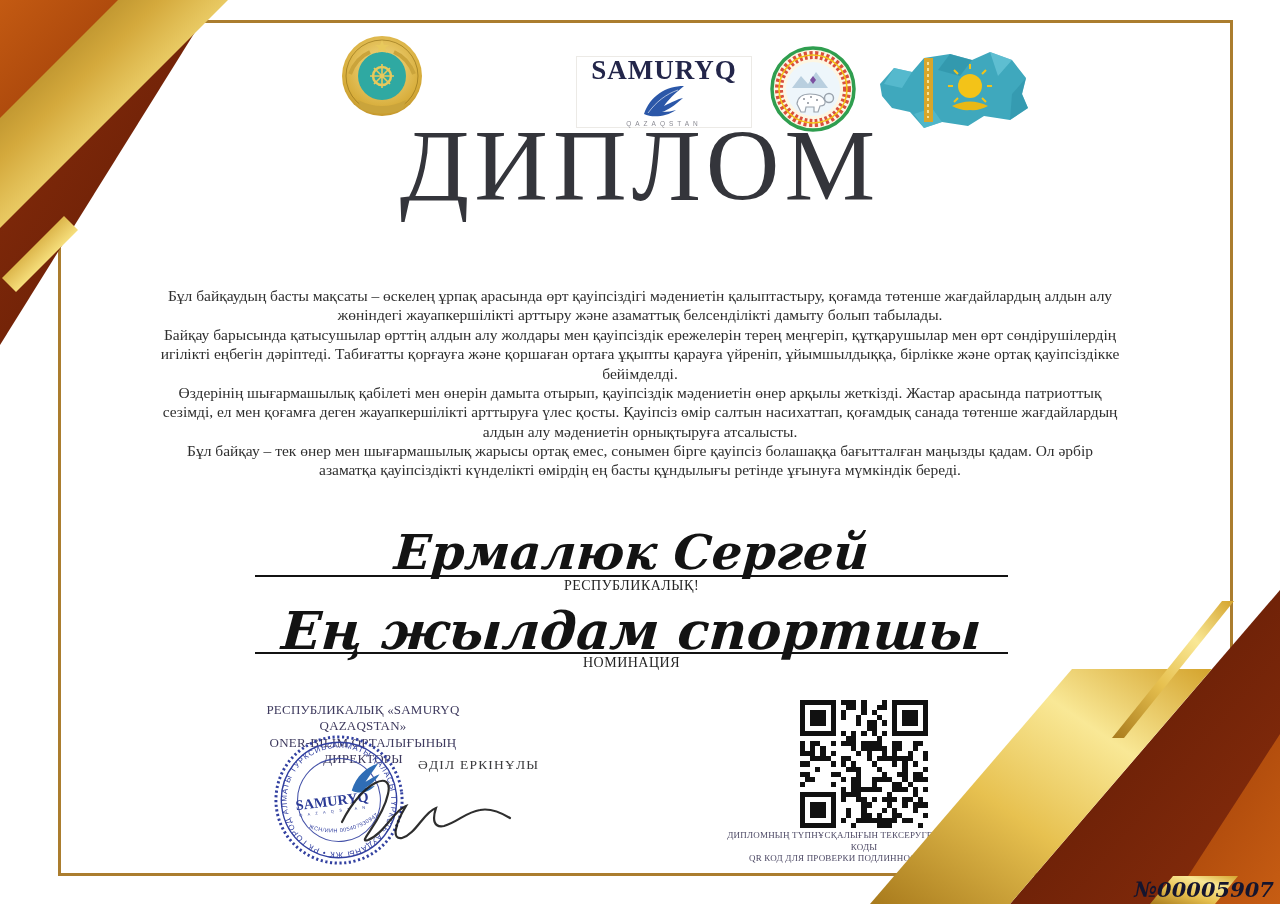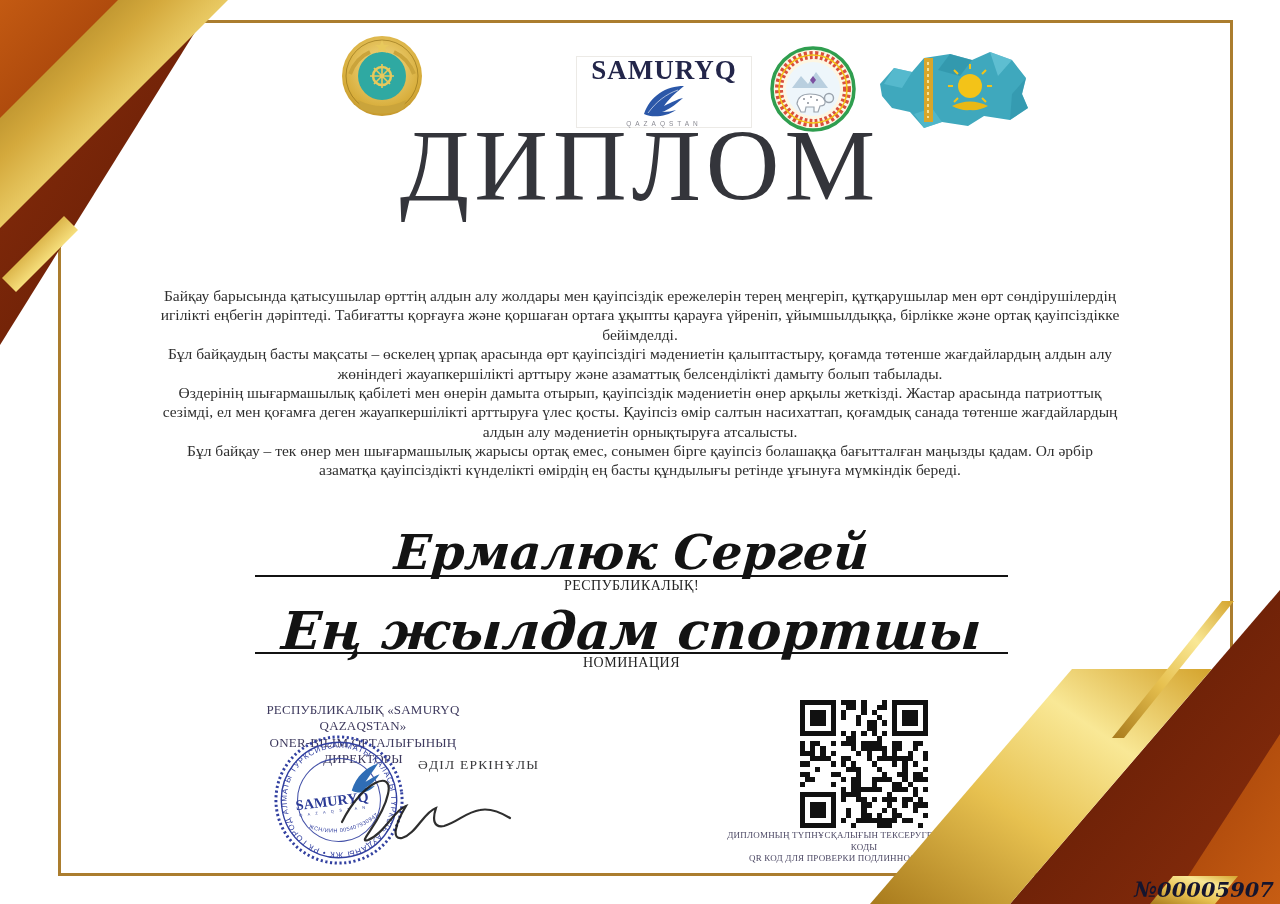--- a/index.html
+++ b/index.html
@@ -173,22 +173,22 @@
       <g stroke="#f3c318" stroke-width="2">
         <path d="M98,19 v-5 M98,53 v5 M81,36 h-5 M115,36 h5 M86,24 l-4,-4 M110,24 l4,-4 M86,48 l-4,4 M110,48 l4,4"></path>
       </g>
       <path d="M80,56 q18,-9 36,0 q-9,5 -18,4 q-9,1 -18,-4 z" fill="#e9b815"></path>
     </g>
   </svg>
 
   <div class="title">ДИПЛОМ</div>
 
   <div class="body-text">
+    <p>Бұл байқаудың басты мақсаты – өскелең ұрпақ арасында өрт қауіпсіздігі мәдениетін қалыптастыру, қоғамда төтенше жағдайлардың алдын алу жөніндегі жауапкершілікті арттыру және азаматтық белсенділікті дамыту болып табылады.</p>
     <p>Байқау барысында қатысушылар өрттің алдын алу жолдары мен қауіпсіздік ережелерін терең меңгеріп, құтқарушылар мен өрт сөндірушілердің игілікті еңбегін дәріптеді. Табиғатты қорғауға және қоршаған ортаға ұқыпты қарауға үйреніп, ұйымшылдыққа, бірлікке және ортақ қауіпсіздікке бейімделді.</p>
-    <p>Бұл байқаудың басты мақсаты – өскелең ұрпақ арасында өрт қауіпсіздігі мәдениетін қалыптастыру, қоғамда төтенше жағдайлардың алдын алу жөніндегі жауапкершілікті арттыру және азаматтық белсенділікті дамыту болып табылады.</p>
     <p>Өздерінің шығармашылық қабілеті мен өнерін дамыта отырып, қауіпсіздік мәдениетін өнер арқылы жеткізді. Жастар арасында патриоттық сезімді, ел мен қоғамға деген жауапкершілікті арттыруға үлес қосты. Қауіпсіз өмір салтын насихаттап, қоғамдық санада төтенше жағдайлардың алдын алу мәдениетін орнықтыруға атсалысты.</p>
     <p>Бұл байқау – тек өнер мен шығармашылық жарысы ортақ емес, сонымен бірге қауіпсіз болашаққа бағытталған маңызды қадам. Ол әрбір азаматқа қауіпсіздікті күнделікті өмірдің ең басты құндылығы ретінде ұғынуға мүмкіндік береді.</p>
   </div>
 
   <div class="script-name name-1">Ермалюк Сергей</div>
   <div class="rule rule-1"></div>
   <div class="caption caption-1">РЕСПУБЛИКАЛЫҚ!</div>
 
   <div class="script-name name-2">Ең жылдам спортшы</div>
   <div class="rule rule-2"></div>

